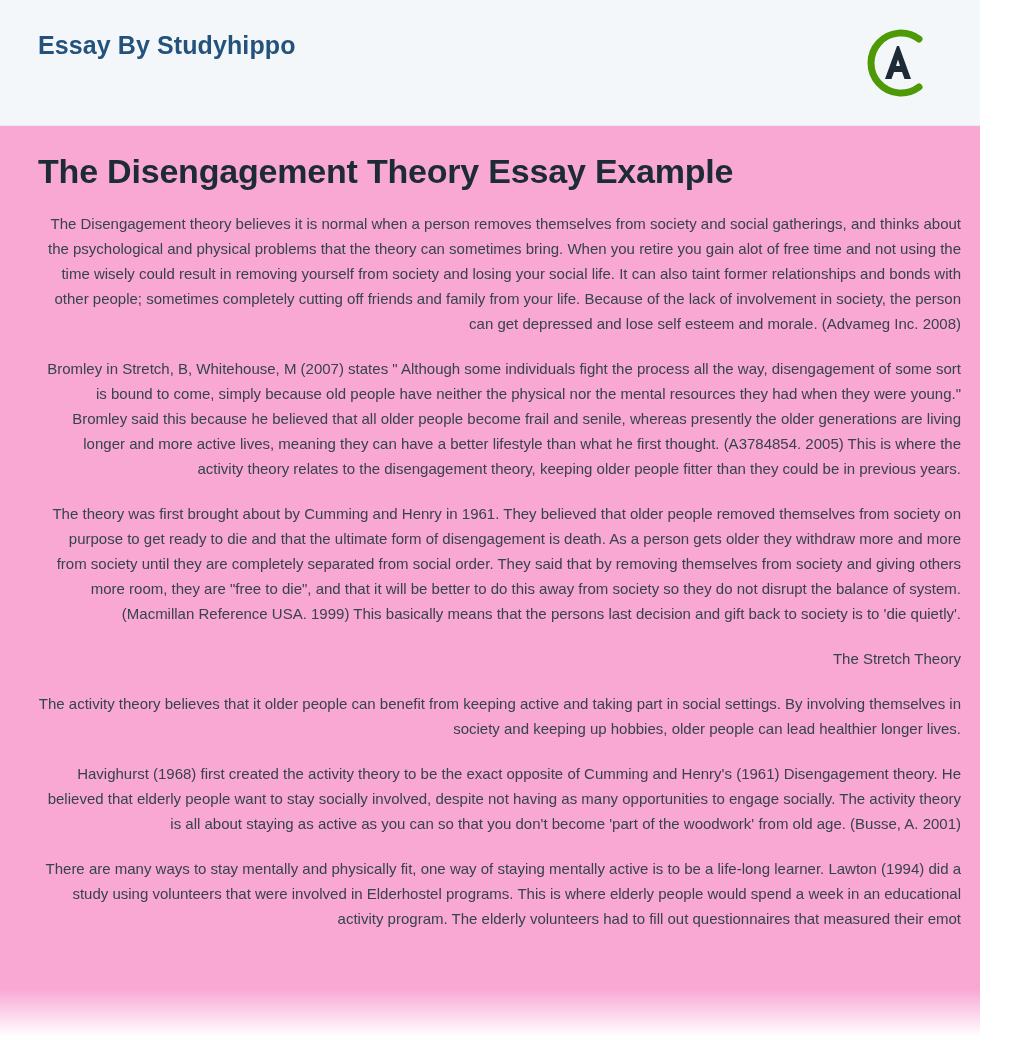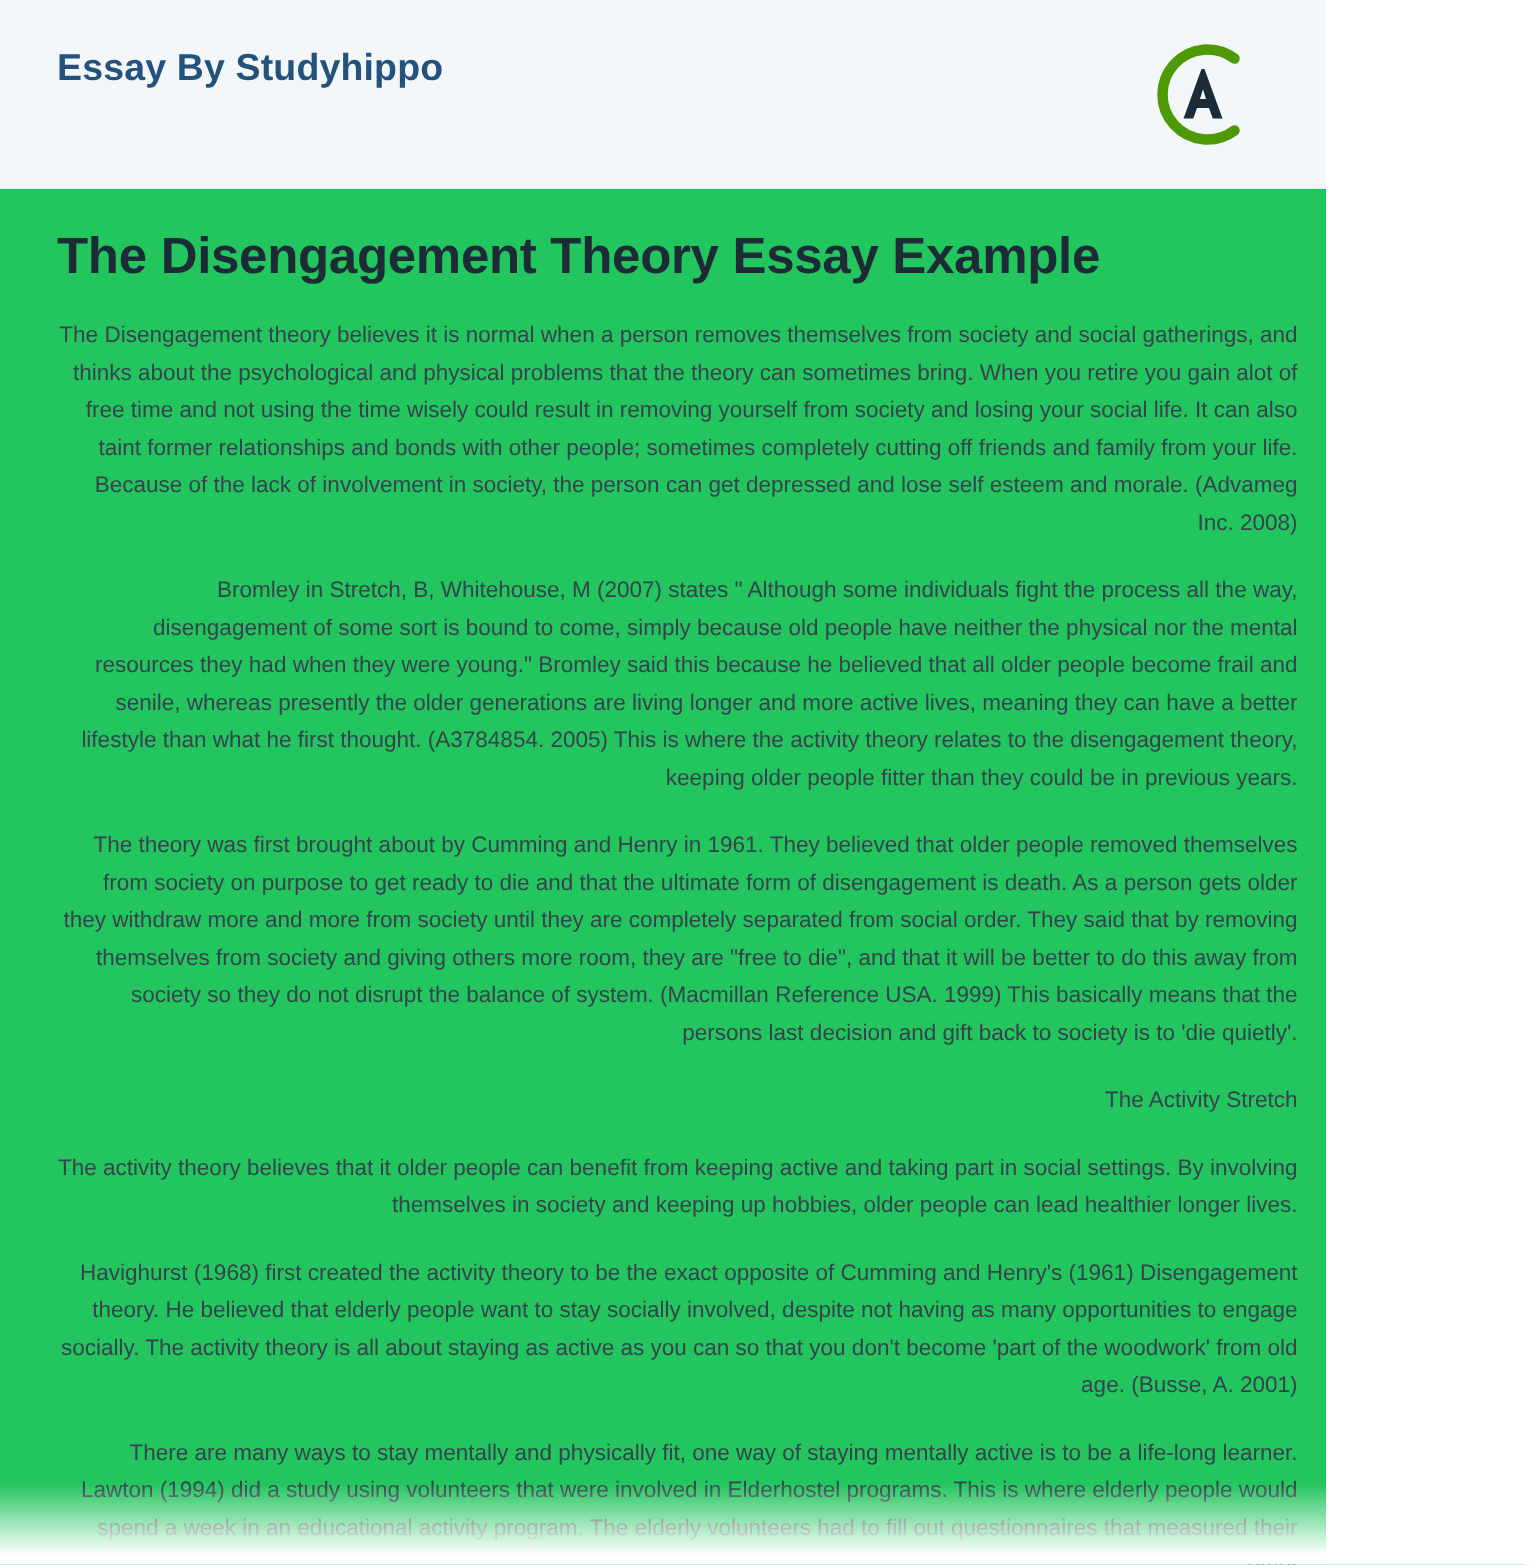--- a/index.html
+++ b/index.html
@@ -9,24 +9,24 @@
   }
   body {
     width: 1024px;
     height: 1043px;
     font-family: "Liberation Sans", sans-serif;
     color: #2d3b45;
     overflow: hidden;
   }
 
   .page {
-    width: 884px;
+    width: 980px;
     height: 1043px;
     position: relative;
-    background: #22c55e;
+    background: #f9a8d4;
   }
 
   
   .header {
     height: 126px;
     background: #f4f7fa;
     border-bottom: 1px solid #e6ecf2;
     box-sizing: border-box;
     position: relative;
     padding: 30px 40px 0 38px;
@@ -101,20 +101,20 @@
       </svg>
     </span>
   </div>
 
   <div class="article">
     <h2 class="article-title">The Disengagement Theory Essay Example</h2>
 
     <p class="para">The Disengagement theory believes it is normal when a person removes themselves from society and social gatherings, and thinks about the psychological and physical problems that the theory can sometimes bring. When you retire you gain alot of free time and not using the time wisely could result in removing yourself from society and losing your social life. It can also taint former relationships and bonds with other people; sometimes completely cutting off friends and family from your life. Because of the lack of involvement in society, the person can get depressed and lose self esteem and morale. (Advameg Inc. 2008)</p>
     <p class="para">Bromley in Stretch, B, Whitehouse, M (2007) states " Although some individuals fight the process all the way, disengagement of some sort is bound to come, simply because old people have neither the physical nor the mental resources they had when they were young." Bromley said this because he believed that all older people become frail and senile, whereas presently the older generations are living longer and more active lives, meaning they can have a better lifestyle than what he first thought. (A3784854. 2005) This is where the activity theory relates to the disengagement theory, keeping older people fitter than they could be in previous years.</p>
     <p class="para">The theory was first brought about by Cumming and Henry in 1961. They believed that older people removed themselves from society on purpose to get ready to die and that the ultimate form of disengagement is death. As a person gets older they withdraw more and more from society until they are completely separated from social order. They said that by removing themselves from society and giving others more room, they are "free to die", and that it will be better to do this away from society so they do not disrupt the balance of system. (Macmillan Reference USA. 1999) This basically means that the persons last decision and gift back to society is to 'die quietly'.</p>
-    <p class="para">The Activity Stretch</p>
+    <p class="para">The Stretch Theory</p>
     <p class="para">The activity theory believes that it older people can benefit from keeping active and taking part in social settings. By involving themselves in society and keeping up hobbies, older people can lead healthier longer lives.</p>
     <p class="para">Havighurst (1968) first created the activity theory to be the exact opposite of Cumming and Henry's (1961) Disengagement theory. He believed that elderly people want to stay socially involved, despite not having as many opportunities to engage socially. The activity theory is all about staying as active as you can so that you don't become 'part of the woodwork' from old age. (Busse, A. 2001)</p>
     <p class="para">There are many ways to stay mentally and physically fit, one way of staying mentally active is to be a life-long learner. Lawton (1994) did a study using volunteers that were involved in Elderhostel programs. This is where elderly people would spend a week in an educational activity program. The elderly volunteers had to fill out questionnaires that measured their emot</p>
   </div>
 
   <div class="fade-bottom"></div>
 </div>
 
 </body></html>

